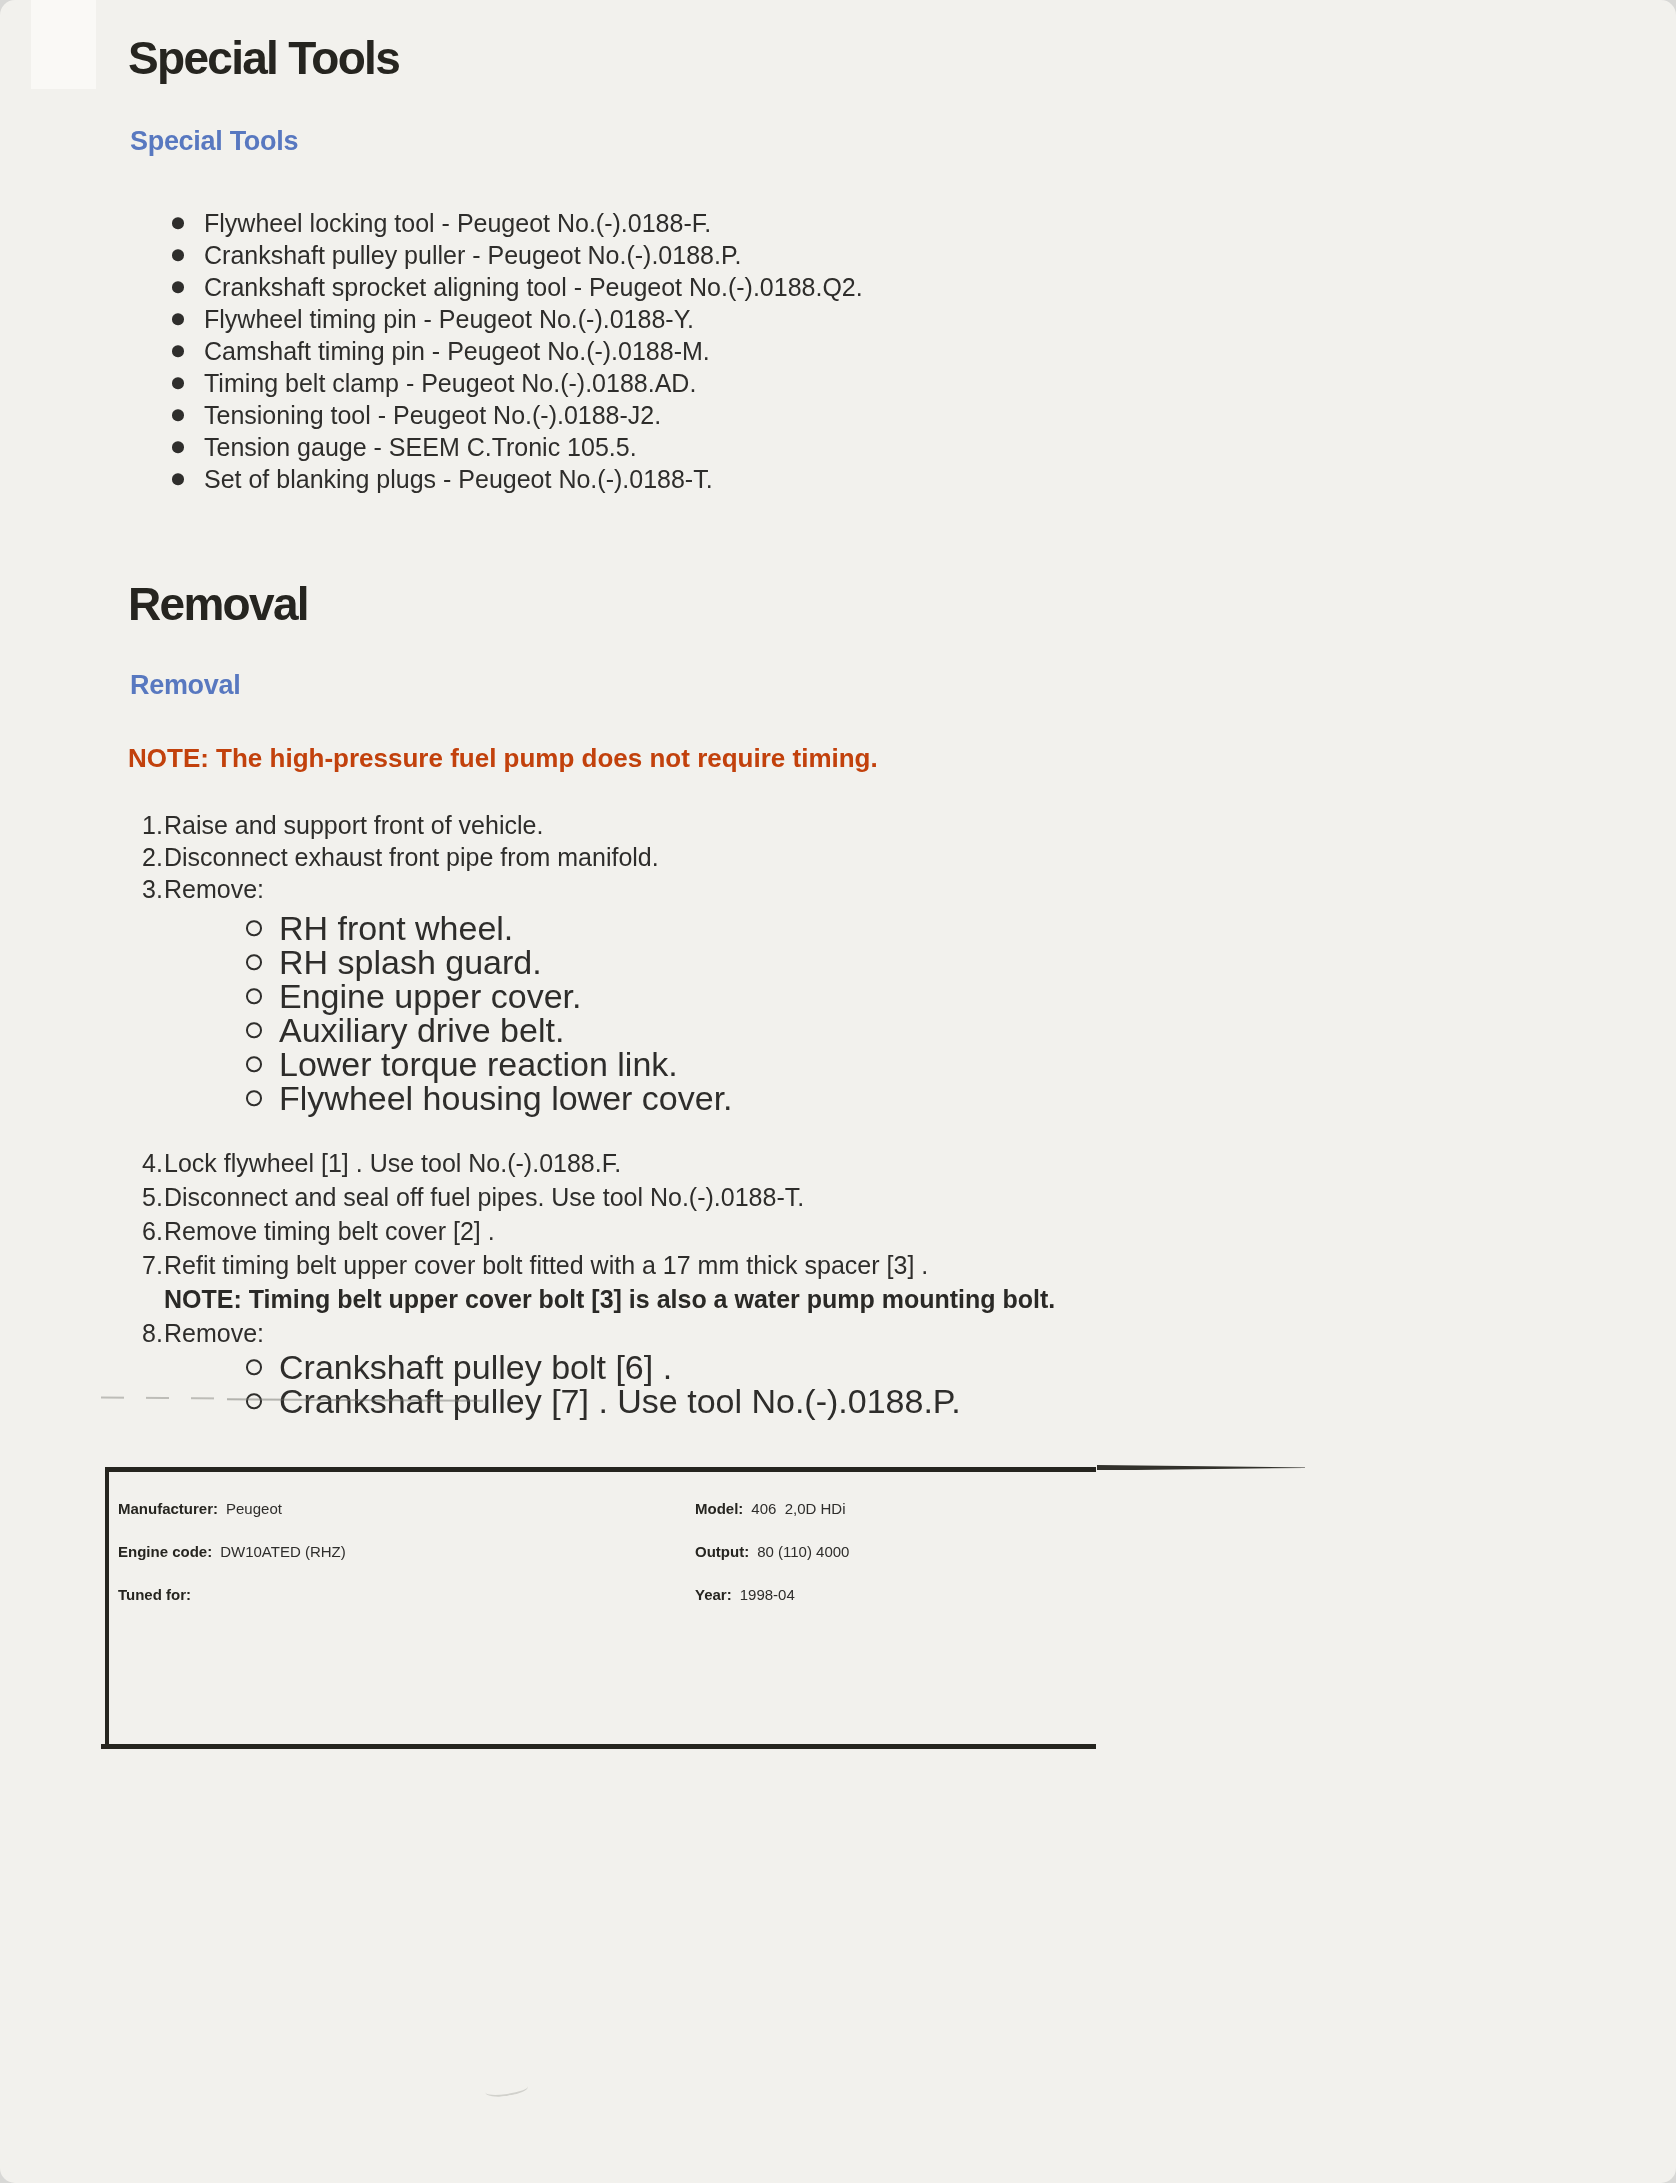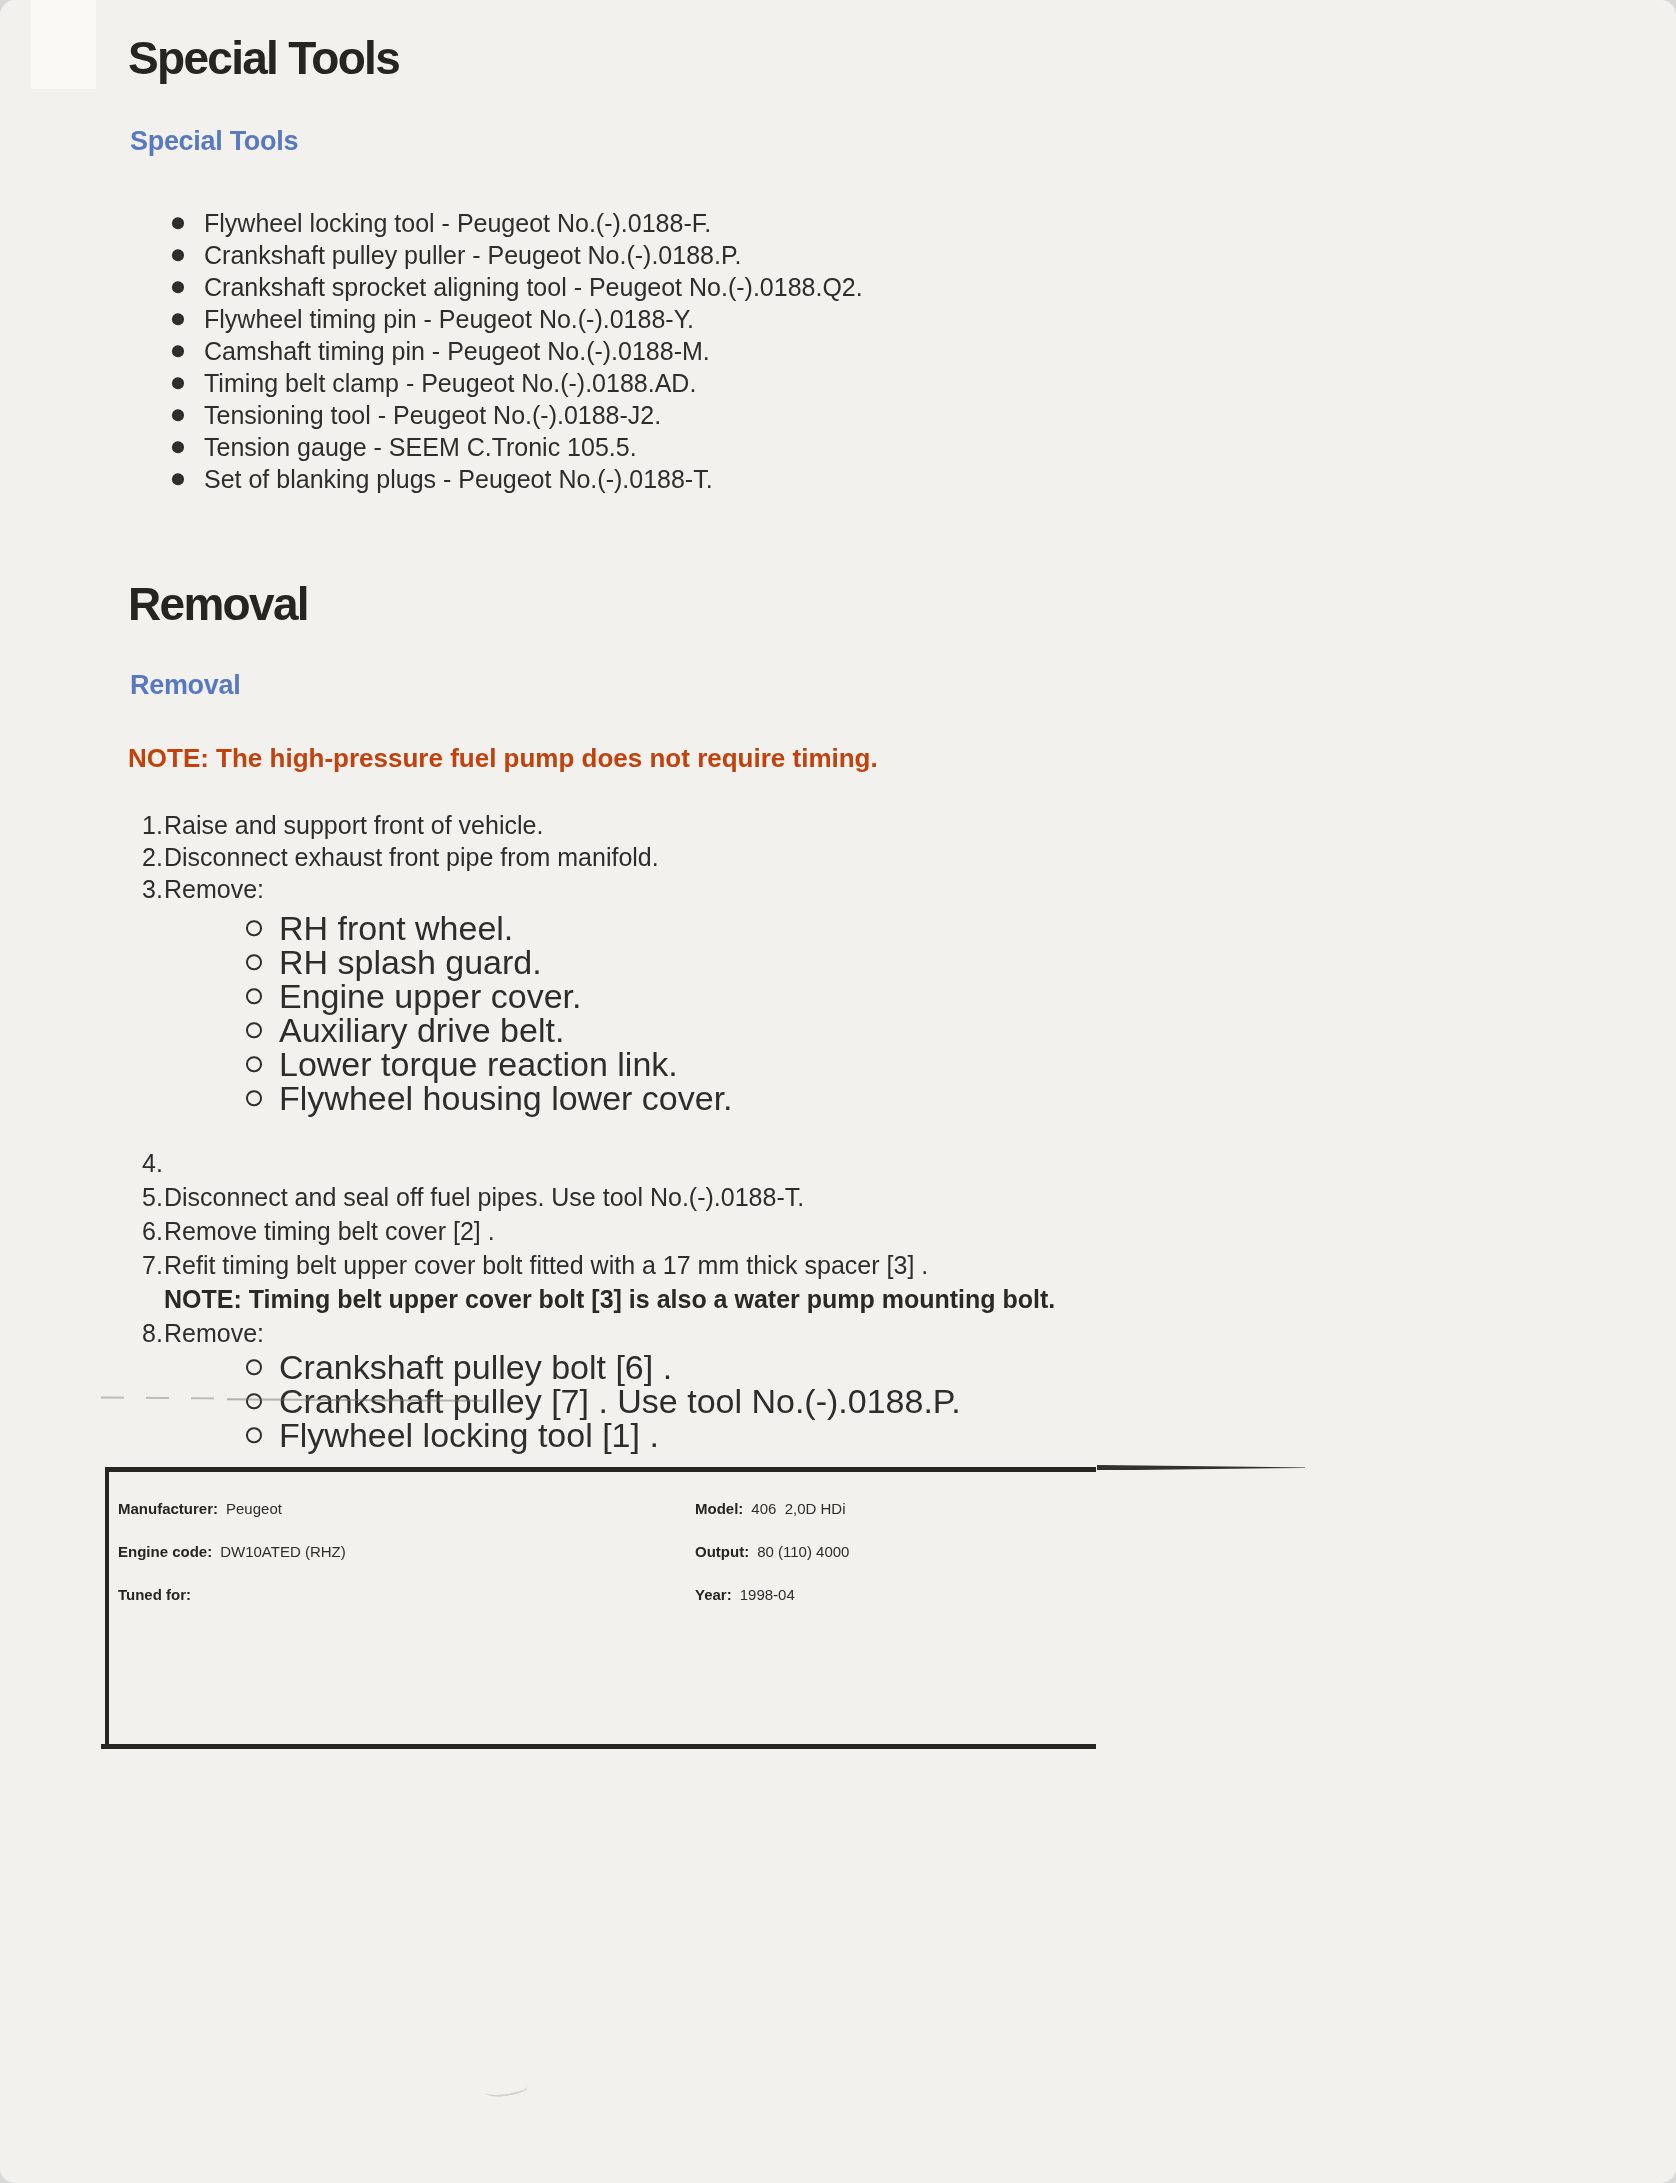--- a/index.html
+++ b/index.html
@@ -149,20 +149,21 @@
       <li>Engine upper cover.</li>
       <li>Auxiliary drive belt.</li>
       <li>Lower torque reaction link.</li>
       <li>Flywheel housing lower cover.</li>
     </ul>
 
   <div class="ol" id="step-list-b">
 
   <div class="olrow">
         <span class="olnum">4.</span>
+        <span class="oltext">Lock flywheel [1] . Use tool No.(-).0188.F.</span>
       </div>
       <div class="olrow">
         <span class="olnum">5.</span>
         <span class="oltext">Disconnect and seal off fuel pipes. Use tool No.(-).0188-T.</span>
       </div>
       <div class="olrow">
         <span class="olnum">6.</span>
         <span class="oltext">Remove timing belt cover [2] .</span>
       </div>
       <div class="olrow">
@@ -176,21 +177,20 @@
       <div class="olrow">
         <span class="olnum">8.</span>
         <span class="oltext">Remove:</span>
       </div>
     </div>
 
   <ul class="sub-list" id="sub-list-b">
 
   <li>Crankshaft pulley bolt [6] .</li>
       <li>Crankshaft pulley [7] . Use tool No.(-).0188.P.</li>
-      <li>Flywheel locking tool [1] .</li>
     </ul>
 
   <div class="box-border" id="box-top"></div>
   <div class="box-border" id="box-top-tail"></div>
   <div class="box-border" id="box-left"></div>
   <div class="box-border" id="box-bottom"></div>
 
   <div class="box-content">
 
   <div class="box-row">

